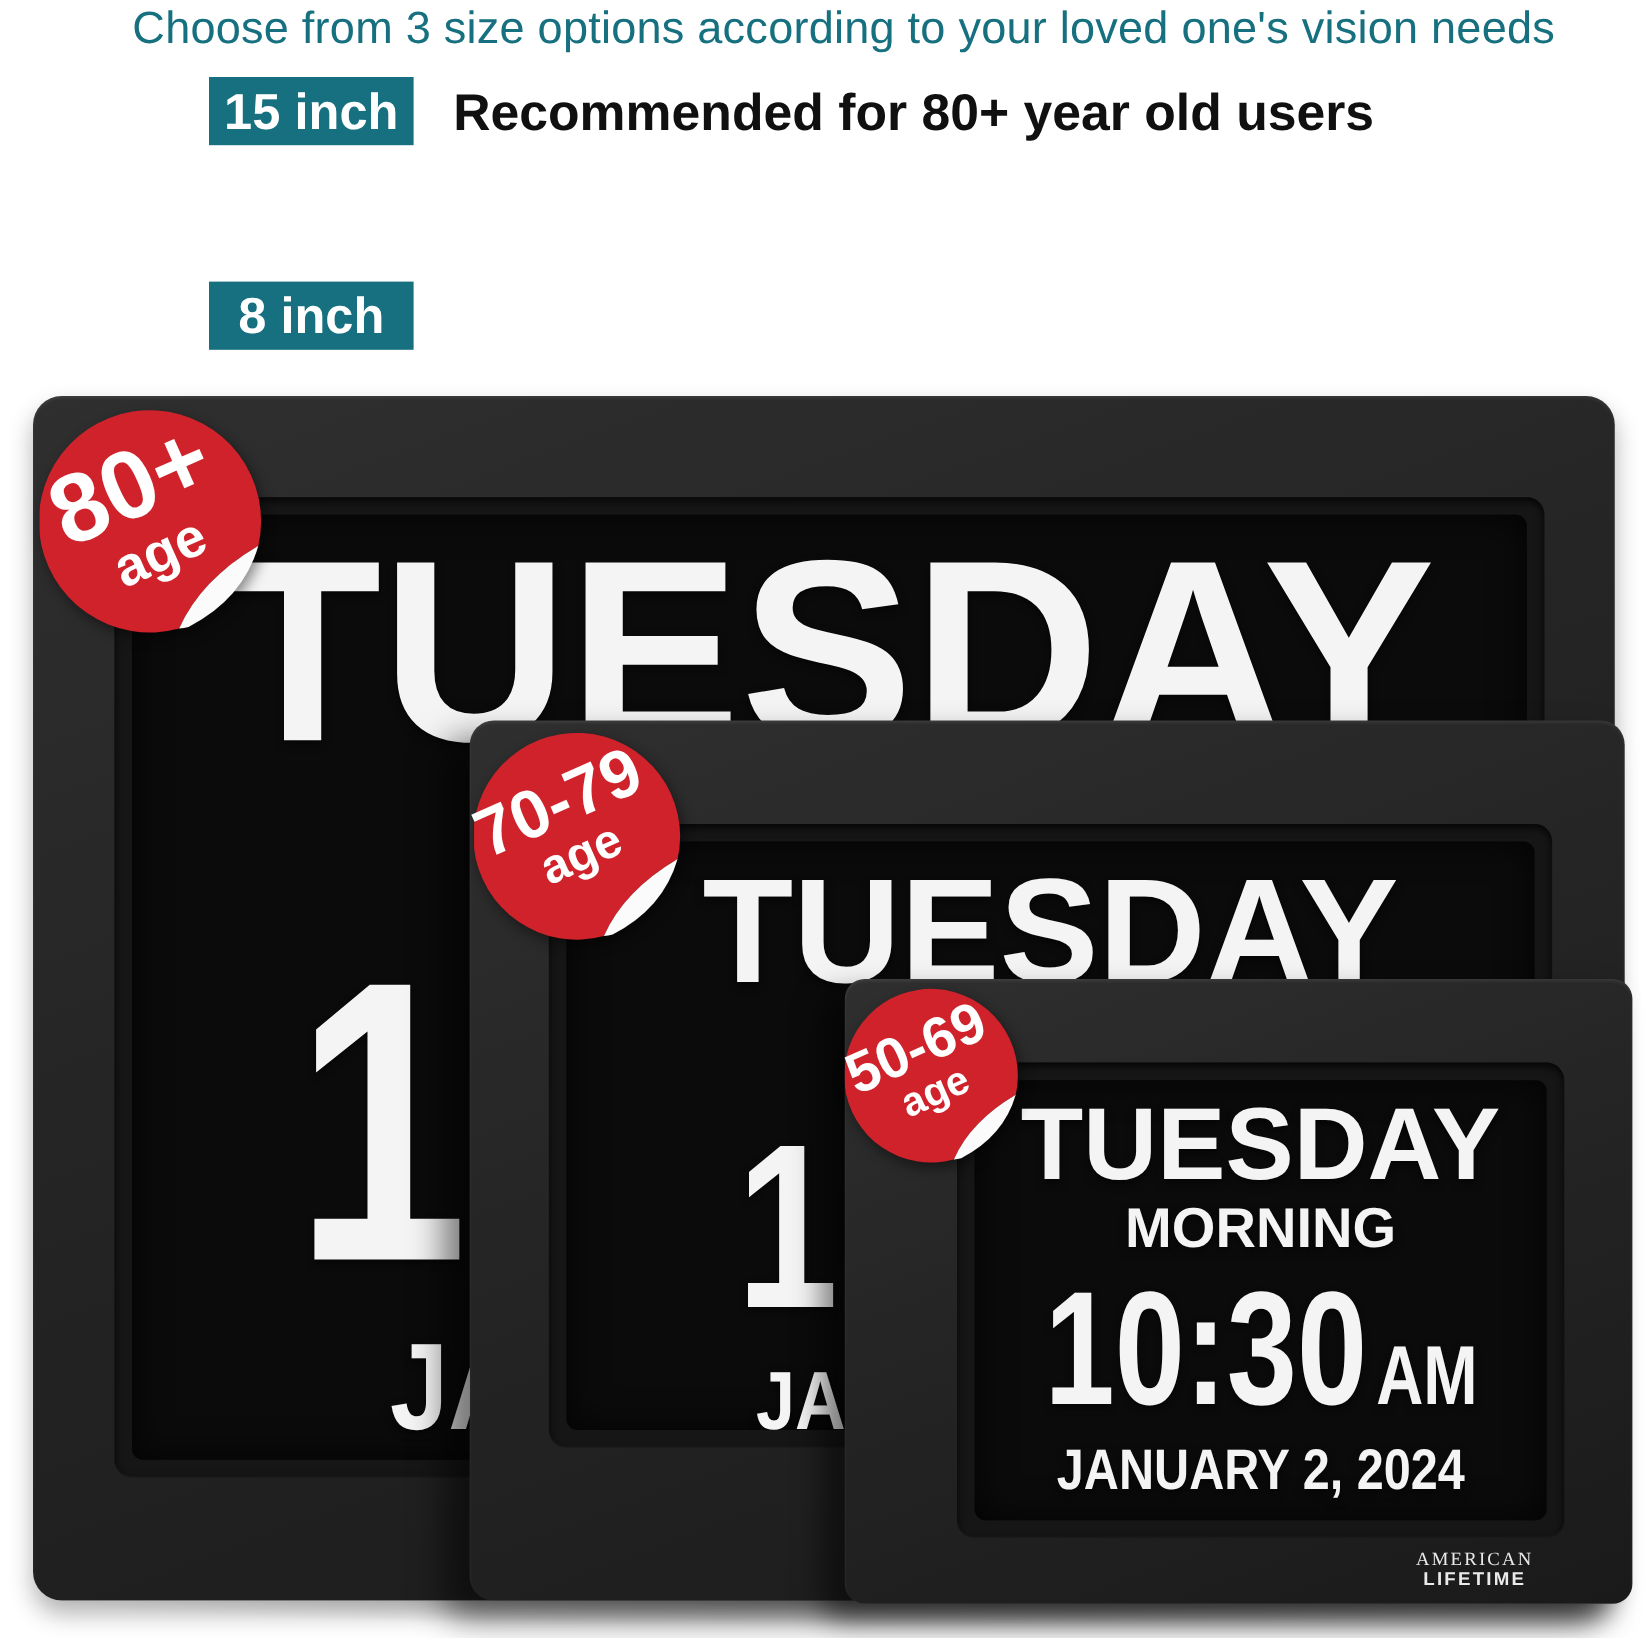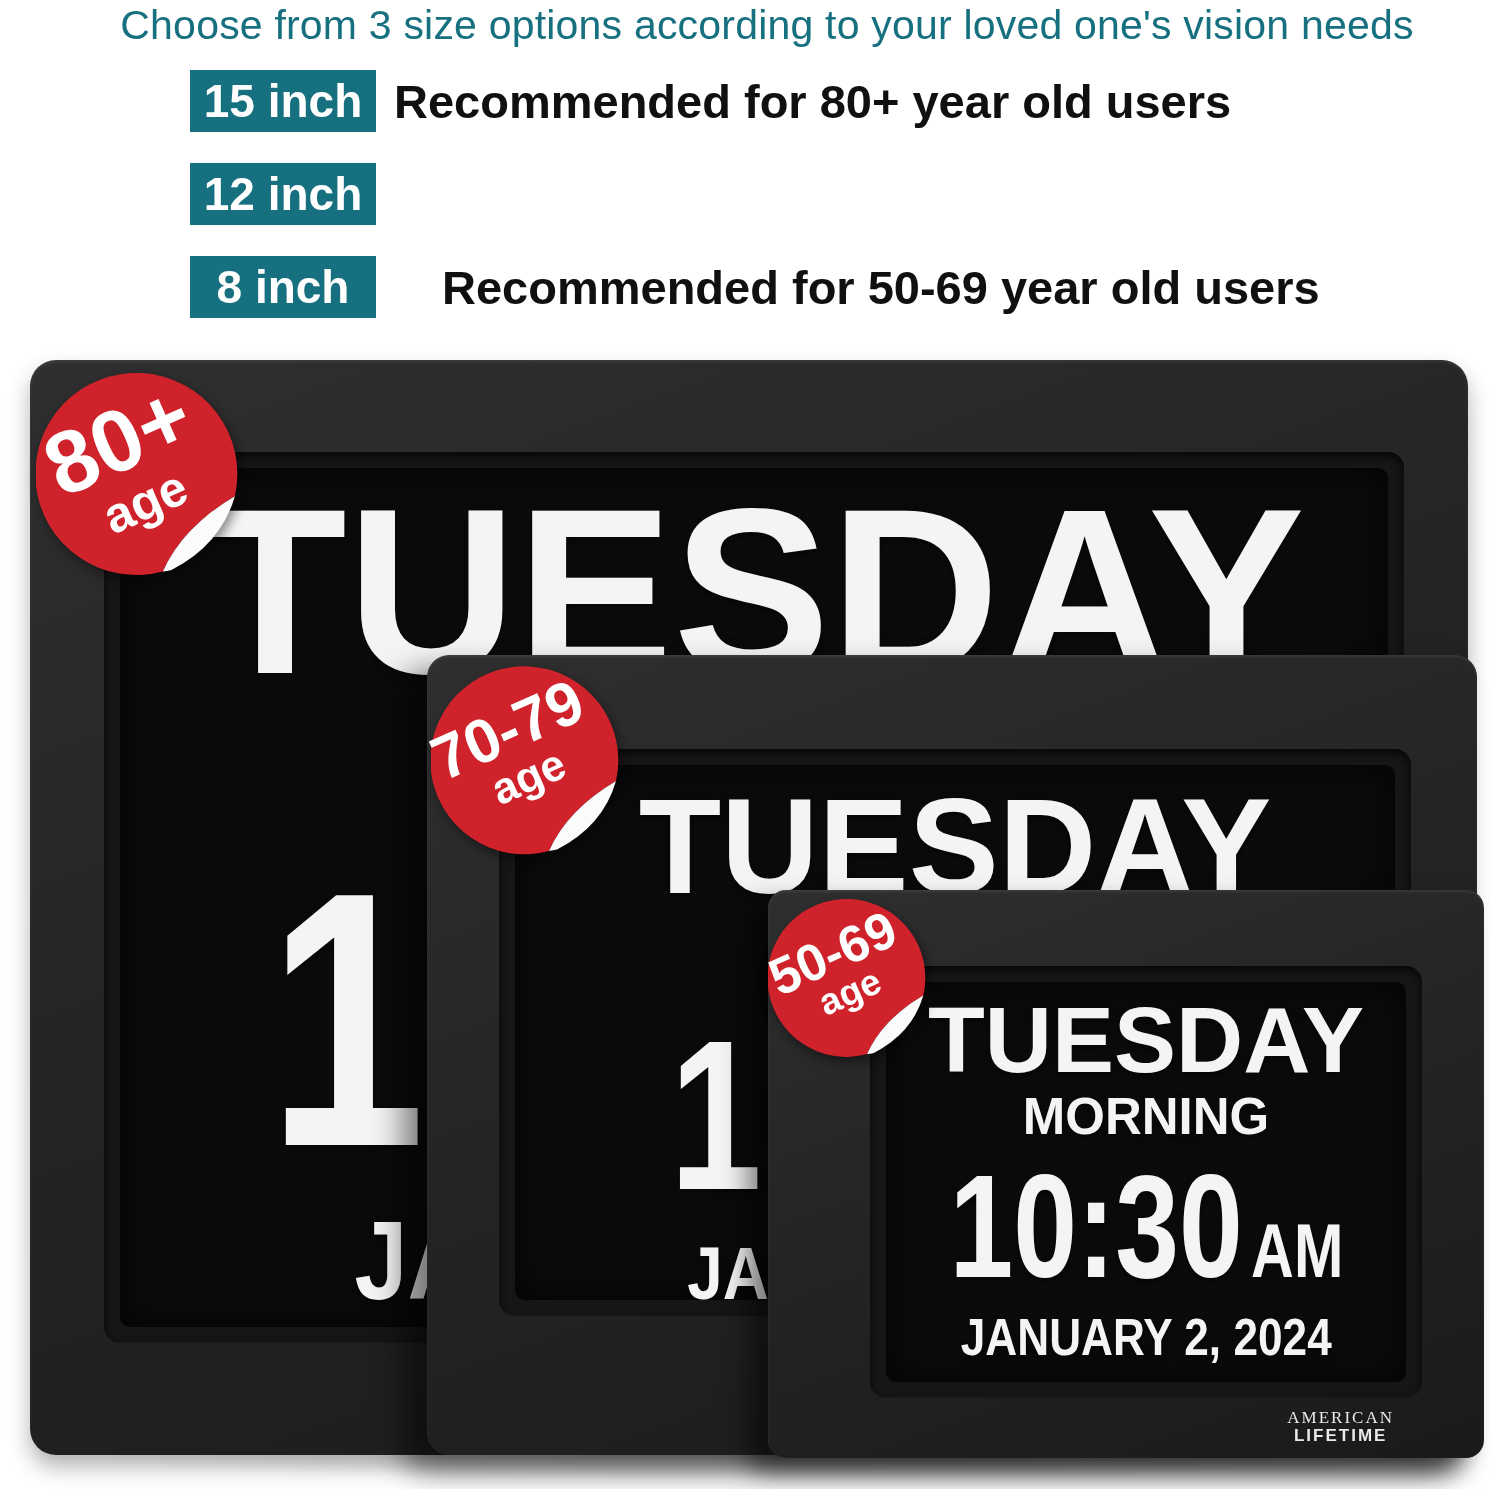--- a/index.html
+++ b/index.html
@@ -12,21 +12,21 @@
     position:absolute;left:0;top:2px;width:100%;text-align:center;
     font-size:41px;font-weight:normal;color:#16707f;letter-spacing:.2px;white-space:nowrap;margin-left:17px;
   }
   .opt-row{position:absolute;left:190px;display:flex;align-items:center;}
   .opt-row.r1{top:70px;} .opt-row.r2{top:163px;} .opt-row.r3{top:256px;gap:48px;}
   .size-badge{
     width:186px;height:62px;background:#16707f;color:#ffffff;
     display:flex;align-items:center;justify-content:center;
     font-size:46px;font-weight:bold;white-space:nowrap;
   }
-  .opt-text{margin-left:18px;font-size:47px;font-weight:bold;color:#101010;white-space:nowrap;}
+  .opt-text{margin-left:36px;font-size:47px;font-weight:bold;color:#101010;white-space:nowrap;}
 
   
   .clock{
     position:absolute;
     background:linear-gradient(160deg,#2f2f2f 0%,#242424 45%,#1a1a1a 100%);
     box-shadow:inset 0 2px 3px rgba(255,255,255,.08), 0 12px 22px rgba(0,0,0,.30);
   }
   .c15{left:30px;top:360px;width:1438px;height:1095px;border-radius:26px;z-index:1;}
   .c12{left:427px;top:655px;width:1050px;height:800px;border-radius:22px;z-index:2;
        box-shadow:inset 0 2px 3px rgba(255,255,255,.08), -24px 16px 30px rgba(0,0,0,.5);}
@@ -96,25 +96,23 @@
 
 <div class="canvas">
 
   <div class="title">Choose from 3 size options according to your loved one's vision needs</div>
 
   <div class="opt-row r1">
     <div class="size-badge">15 inch</div>
     <div class="opt-text">Recommended for 80+ year old users</div>
   </div>
   <div class="opt-row r2">
-    <div class="size-badge">12 inch</div>
   </div>
   <div class="opt-row r3">
     <div class="size-badge">8 inch</div>
-    <div class="opt-text">Recommended for 50-69 year old users</div>
   </div>
 
   <div class="ground"></div>
 
   <div class="clock c15">
     <div class="bezel"></div>
     <div class="screen">
       <div class="line day">TUESDAY</div>
       <div class="line period">MORNING</div>
       <div class="line timeline">

